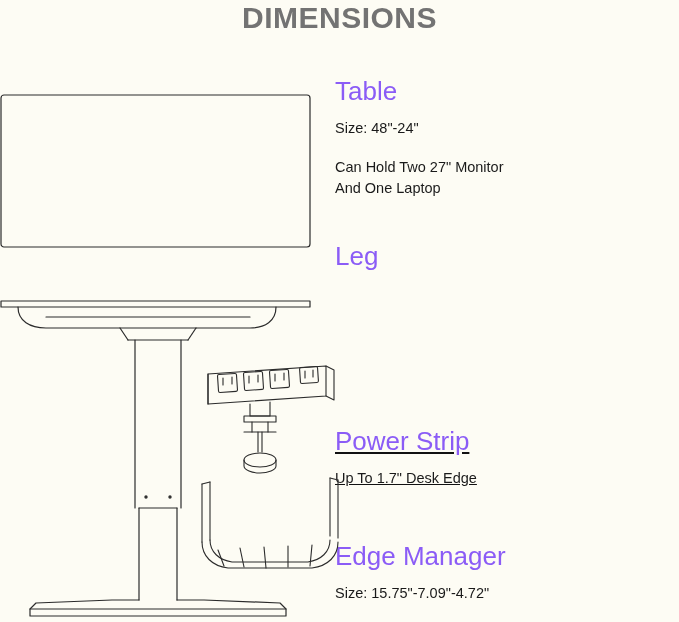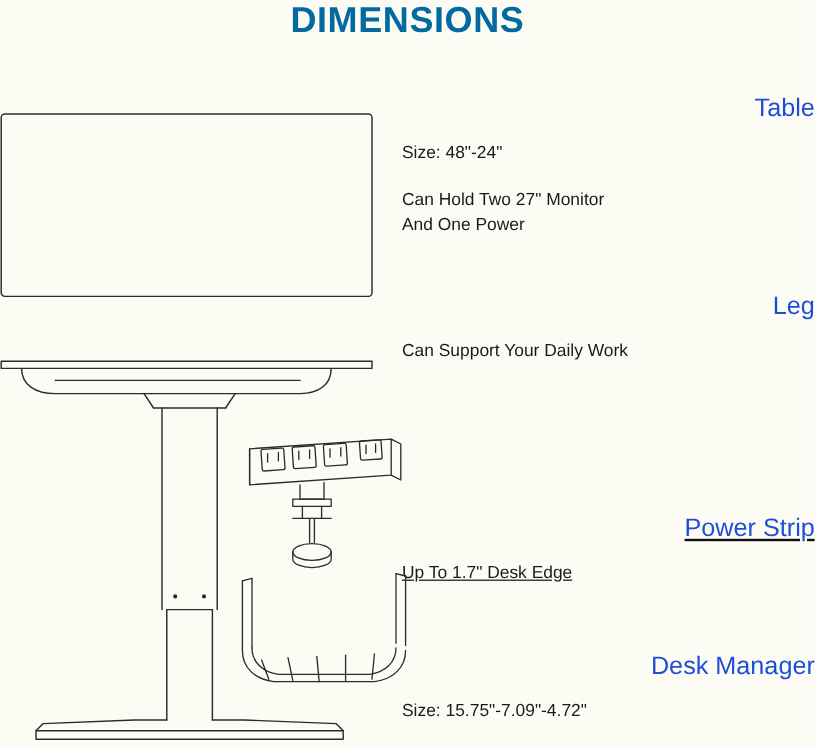--- a/index.html
+++ b/index.html
@@ -22,47 +22,46 @@
   }
   .title {
     position: absolute;
     top: 0px;
     left: 0;
     width: 679px;
     text-align: center;
     font-size: 30px;
     font-weight: bold;
     letter-spacing: 0.5px;
-    color: #0369a1;
+    color: #737373;
     line-height: 36px;
   }
   
   .left-col {
     position: absolute;
     left: 0px;
     top: 88px;
     width: 320px;
     height: 534px;
   }
   .svg-box { display: block; }
 
   
   .right-col {
     position: absolute;
     left: 335px;
     top: 78px;
     width: 344px;
   }
   .sec-head {
-    font-size: 21px;
+    font-size: 26px;
     font-weight: normal;
-    color: #1d4ed8;
+    color: #8b5cf6;
     margin: 0 0 14px 0;
     line-height: 26px;
-    text-align: right;
   }
   .sec-body {
     font-size: 14.5px;
     color: #1a1a1a;
     line-height: 21px;
     margin: 0 0 18px 0;
   }
   .block-table   { position: absolute; left: 0; top: 0;   width: 344px; }
   .block-leg     { position: absolute; left: 0; top: 165px; width: 344px; }
   .block-power   { position: absolute; left: 0; top: 350px; width: 344px; text-decoration: underline; }
@@ -126,36 +125,35 @@
     </svg>
   </div>
 
   <div class="right-col">
 
     <div class="block-table">
       <div class="sec-head">Table</div>
       <div class="sec-body">Size: 48"-24"</div>
       <div class="sec-body">
         <span>Can Hold Two 27" Monitor</span><br>
-        <span>And One Power</span>
+        <span>And One Laptop</span>
       </div>
     </div>
 
     <div class="block-leg">
       <div class="sec-head">Leg</div>
-      <div class="sec-body">Can Support Your Daily Work</div>
     </div>
 
     <div class="block-power">
       <div class="sec-head">Power Strip</div>
       <div class="sec-body">Up To 1.7" Desk Edge</div>
     </div>
 
     <div class="block-cable">
-      <div class="sec-head">Desk Manager</div>
+      <div class="sec-head">Edge Manager</div>
       <div class="sec-body">Size: 15.75"-7.09"-4.72"</div>
     </div>
 
   </div>
 
   <div class="power-art">
     <svg width="150" height="170" viewBox="0 0 150 170" fill="none">
       <g stroke="#2b2b2b" stroke-width="1.1" fill="none" stroke-linejoin="round" stroke-linecap="round">
 
         <path d="M8 34 L126 26 L126 56 L8 64 Z"></path>

